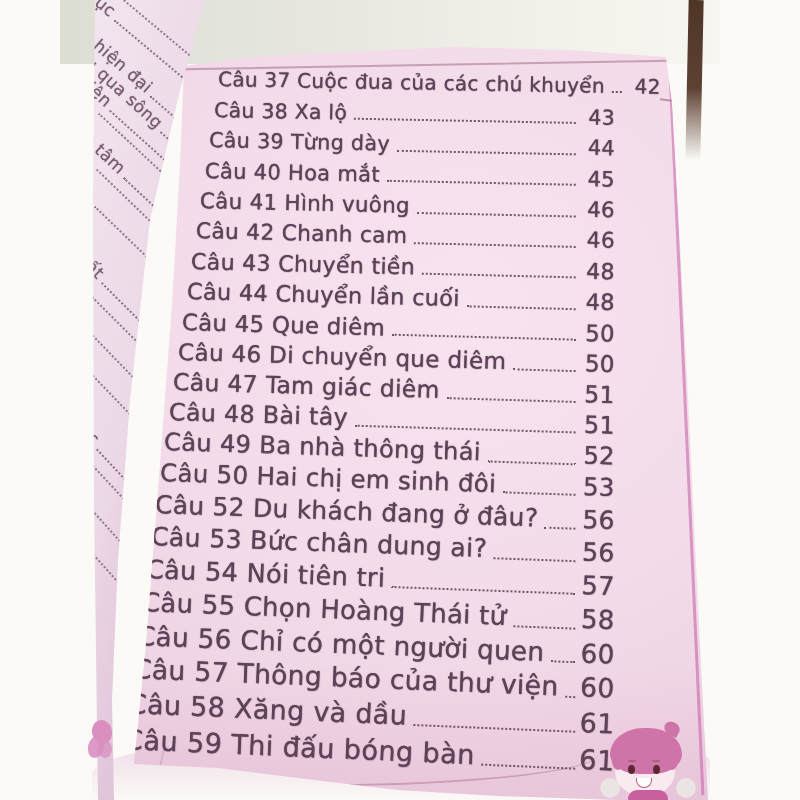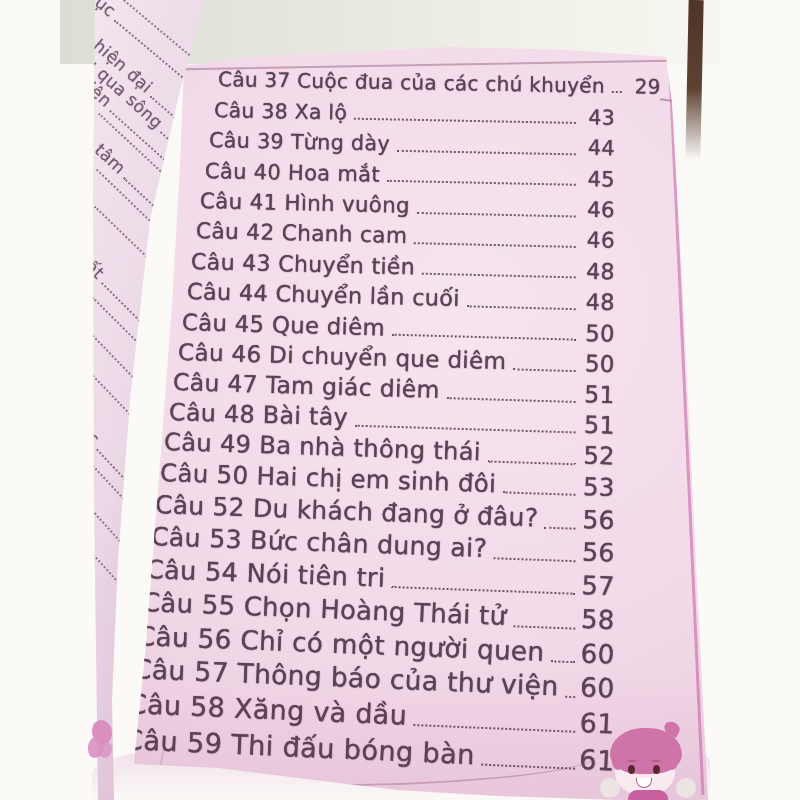--- a/index.html
+++ b/index.html
@@ -129,21 +129,21 @@
   <div class="main-page">
     <div class="edge-line-top"></div>
     <div class="edge-line-right"></div>
     <div class="edge-tick"></div>
     <div class="bottom-edge"></div>
     <div class="crease"></div>
 
     <div class="row" style="top:24px;left:120px;width:397px;font-size:20px;transform:rotate(1deg)">
         <span class="t">Câu 37 Cuộc đua của các chú khuyển</span>
         <span class="dots"></span>
-        <span class="n">29</span>
+        <span class="n">42</span>
       </div>
     <div class="row" style="top:55px;left:116px;width:401px;font-size:20.4px;transform:rotate(1.1deg)">
         <span class="t">Câu 38 Xa lộ</span>
         <span class="dots"></span>
         <span class="n">43</span>
       </div>
     <div class="row" style="top:85px;left:111px;width:406px;font-size:20.7px;transform:rotate(1.15deg)">
         <span class="t">Câu 39 Từng dày</span>
         <span class="dots"></span>
         <span class="n">44</span>

